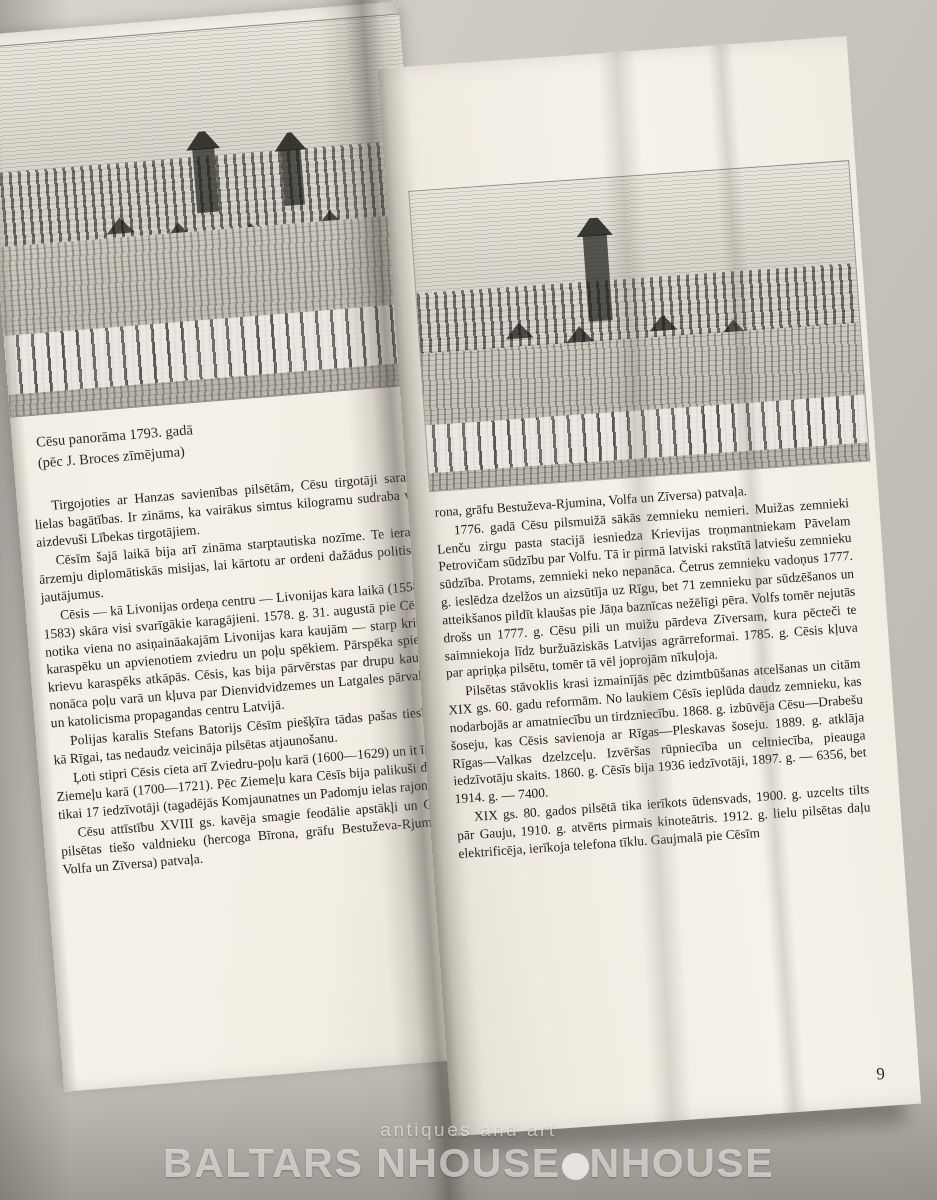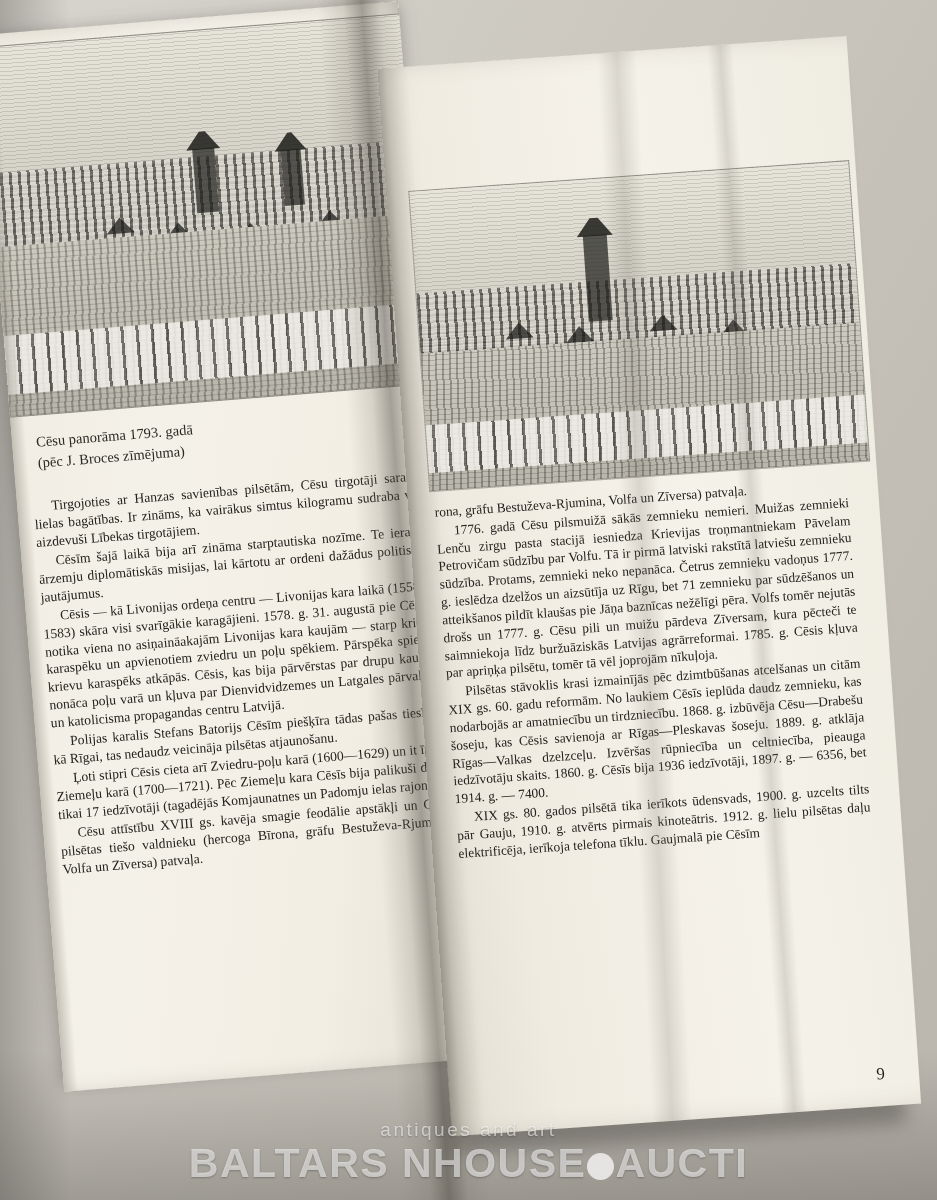--- a/index.html
+++ b/index.html
@@ -363,16 +363,16 @@
       <div class="crease crease-r2"></div>
 
       <div class="page-number">9</div>
     </div>
 
     <div class="gutter"></div>
   </div>
 
   <div class="watermark">
     <div class="wm-top">antiques and art</div>
-    <div class="wm-main"><span>BALTARS NHOUSE</span><span class="wm-dot"></span><span>AUCTI</span></div>
+    <div class="wm-main"><span>BALTARS NHOUSE</span><span class="wm-dot"></span><span>NHOUSE</span></div>
   </div>
 
 </div>
 
 </body></html>

